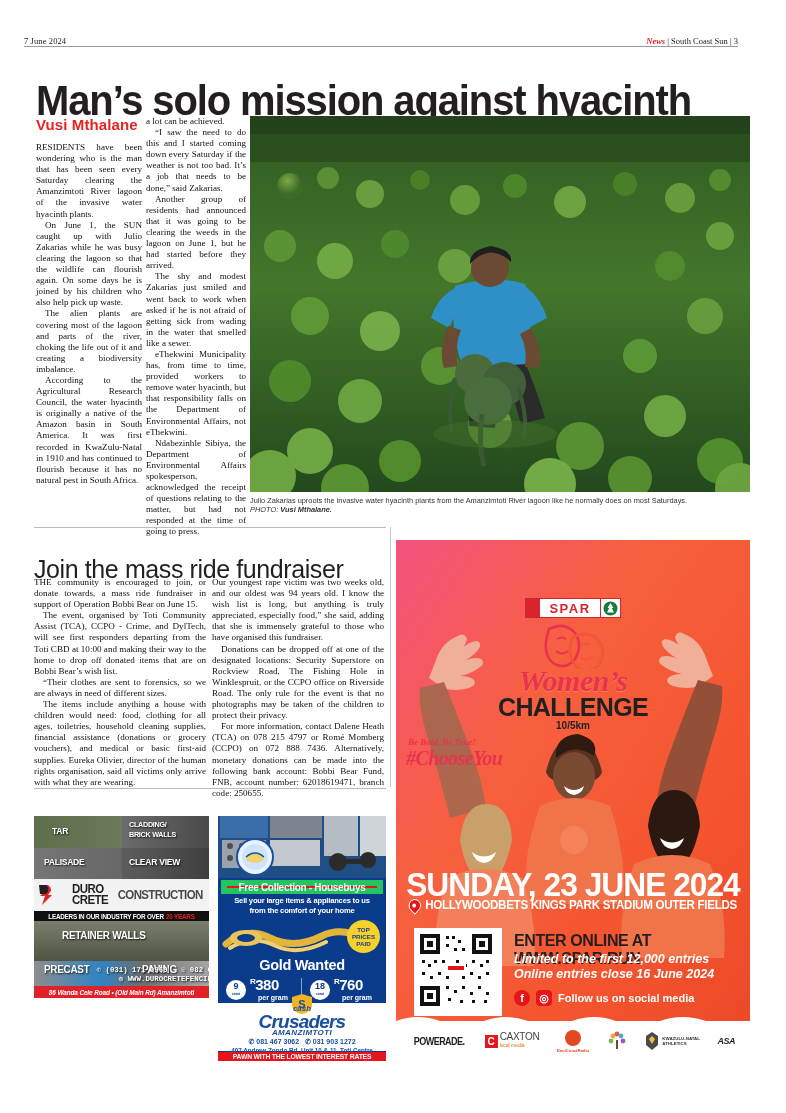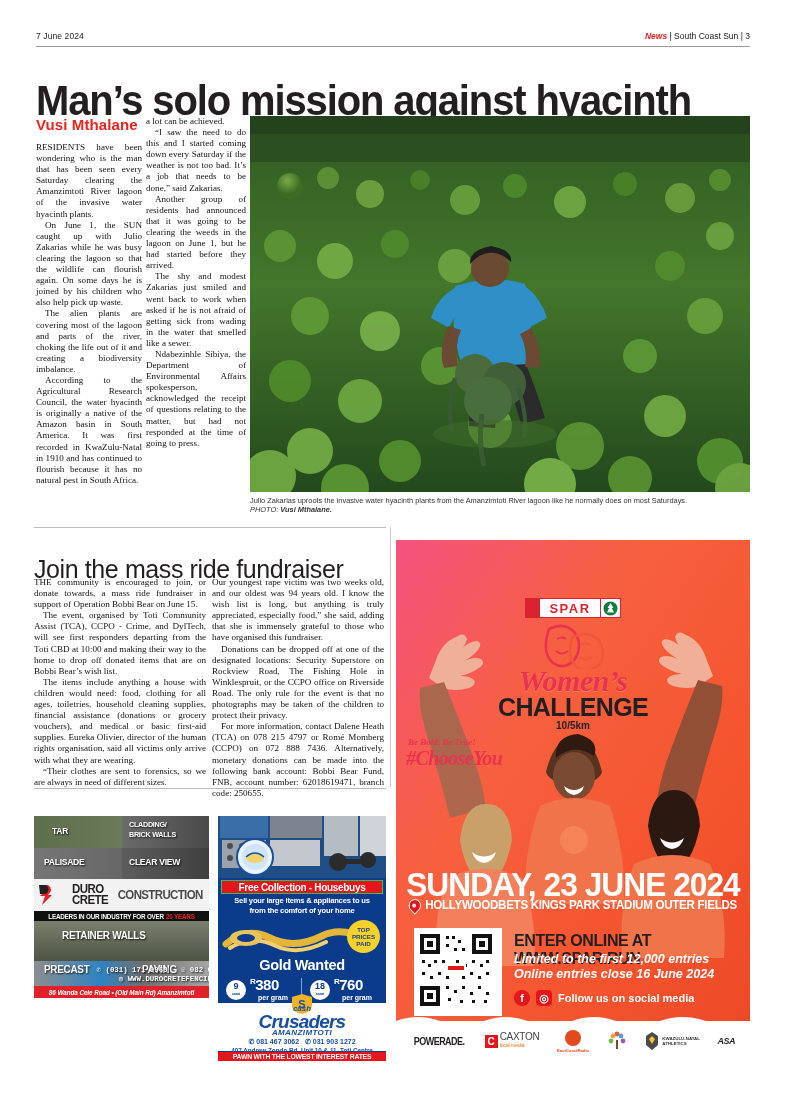--- a/index.html
+++ b/index.html
@@ -8,23 +8,23 @@
     background:#ffffff;
     font-family:"Liberation Sans", sans-serif;
     color:#000;
     overflow:hidden;
     position:relative;
   }
   .page { position:absolute; left:0; top:0; width:786px; height:1113px; }
 
   
   .masthead {
-    position:absolute; left:36px; top:26px; width:714px; height:20px;
+    position:absolute; left:24px; top:26px; width:714px; height:20px;
     border-bottom:1.5px solid #9a9a9a;
-    display:flex; align-items:center; justify-content:space-between;
+    display:flex; align-items:flex-end; justify-content:space-between;font-family:Liberation Serif, serif;
   }
   .mast-date { font-size:8.5px; color:#222; letter-spacing:.1px; }
   .mast-right { font-size:8.5px; color:#222; }
   .mast-right .news { color:#e8231f; font-weight:bold; font-style:italic;margin-left:46px; }
 
   
   .headline {
     position:absolute; left:36px; top:48px; width:716px;
     font-family:"Liberation Sans", sans-serif;
     font-weight:bold;
@@ -134,21 +134,21 @@
   }
 
   
   .ad-cash {
     position:absolute; left:218px; top:816px; width:168px; height:245px;
     background:#0b3c8c; overflow:hidden;
   }
   .cash-appliances { position:absolute; left:0; top:0; width:168px; height:62px; background:#2e4a6e; }
   .cash-free {
     position:absolute; left:3px; top:64px; width:162px; height:14px;
-    background:#e4161c; border:1px solid #22c55e;
+    background:#e4161c; border:6px solid #22c55e;
     color:#fff; font-size:10px; font-weight:bold;
     display:flex; align-items:center; justify-content:center; letter-spacing:-.3px;
     box-sizing:border-box;
   }
   .cash-sell {
     position:absolute; left:0; top:80px; width:168px;
     color:#fff; font-size:7.6px; font-weight:bold; text-align:center; line-height:10px;
     letter-spacing:-.2px;
   }
   .cash-gold-img { position:absolute; left:0; top:102px; width:168px; height:38px; }
@@ -339,20 +339,21 @@
     <p>On June 1, the SUN caught up with Julio Zakarias while he was busy clearing the lagoon so that the wildlife can flourish again. On some days he is joined by his children who also help pick up waste.</p>
     <p>The alien plants are covering most of the lagoon and parts of the river, choking the life out of it and creating a biodiversity imbalance.</p>
     <p>According to the Agricultural Research Council, the water hyacinth is originally a native of the Amazon basin in South America. It was first recorded in KwaZulu-Natal in 1910 and has continued to flourish because it has no natural pest in South Africa.</p>
   </div>
 
   <div class="col" id="col2">
     <p class="first">a lot can be achieved.</p>
     <p>“I saw the need to do this and I started coming down every Saturday if the weather is not too bad. It’s a job that needs to be done,” said Zakarias.</p>
     <p>Another group of residents had announced that it was going to be clearing the weeds in the lagoon on June 1, but he had started before they arrived.</p>
     <p>The shy and modest Zakarias just smiled and went back to work when asked if he is not afraid of getting sick from wading in the water that smelled like a sewer.</p>
+    <p>eThekwini Municipality has, from time to time, provided workers to remove water hyacinth, but that responsibility falls on the Department of Environmental Affairs, not eThekwini.</p>
     <p>Ndabezinhle Sibiya, the Department of Environmental Affairs spokesperson, acknowledged the receipt of questions relating to the matter, but had not responded at the time of going to press.</p>
   </div>
 
   <div class="photo">
     <svg width="500" height="376" viewBox="0 0 500 376">
       <defs>
         <linearGradient id="waterG" x1="0" y1="0" x2="0" y2="1">
           <stop offset="0%" stop-color="#2f5b22"></stop>
           <stop offset="45%" stop-color="#44762b"></stop>
           <stop offset="100%" stop-color="#23491d"></stop>
@@ -444,22 +445,22 @@
 
   <div class="rule-h" style="left:34px; top:527px; width:352px;"></div>
   <div class="vline" style="left:390px; top:527px; height:260px;"></div>
   <div class="rule-h" style="left:34px; top:788px; width:352px;"></div>
 
   <h2 class="sub-headline">Join the mass ride fundraiser</h2>
 
   <div class="col" id="col3">
     <p class="first">THE community is encouraged to join, or donate towards, a mass ride fundraiser in support of Operation Bobbi Bear on June 15.</p>
     <p>The event, organised by Toti Community Assist (TCA), CCPO - Crime, and DylTech, will see first responders departing from the Toti CBD at 10:00 and making their way to the home to drop off donated items that are on Bobbi Bear’s wish list.</p>
+    <p>“Their clothes are sent to forensics, so we are always in need of different sizes.</p>
     <p>The items include anything a house with children would need: food, clothing for all ages, toiletries, household cleaning supplies, financial assistance (donations or grocery vouchers), and medical or basic first-aid supplies. Eureka Olivier, director of the human rights organisation, said all victims only arrive with what they are wearing.</p>
-    <p>“Their clothes are sent to forensics, so we are always in need of different sizes.</p>
   </div>
   <div class="col" id="col4">
     <p class="first">Our youngest rape victim was two weeks old, and our oldest was 94 years old. I know the wish list is long, but anything is truly appreciated, especially food,” she said, adding that she is immensely grateful to those who have organised this fundraiser.</p>
     <p>Donations can be dropped off at one of the designated locations: Security Superstore on Rockview Road, The Fishing Hole in Winklespruit, or the CCPO office on Riverside Road. The only rule for the event is that no photographs may be taken of the children to protect their privacy.</p>
     <p>For more information, contact Dalene Heath (TCA) on 078 215 4797 or Romé Momberg (CCPO) on 072 888 7436. Alternatively, monetary donations can be made into the following bank account: Bobbi Bear Fund, FNB, account number: 62018619471, branch code: 250655.</p>
   </div>
 
   <div class="ad-duro">
 
     <div class="duro-band" style="top:0; height:32px; background:linear-gradient(90deg,#5e6f4e 0%,#6b7a58 50%,#4e5a43 100%);"></div>

